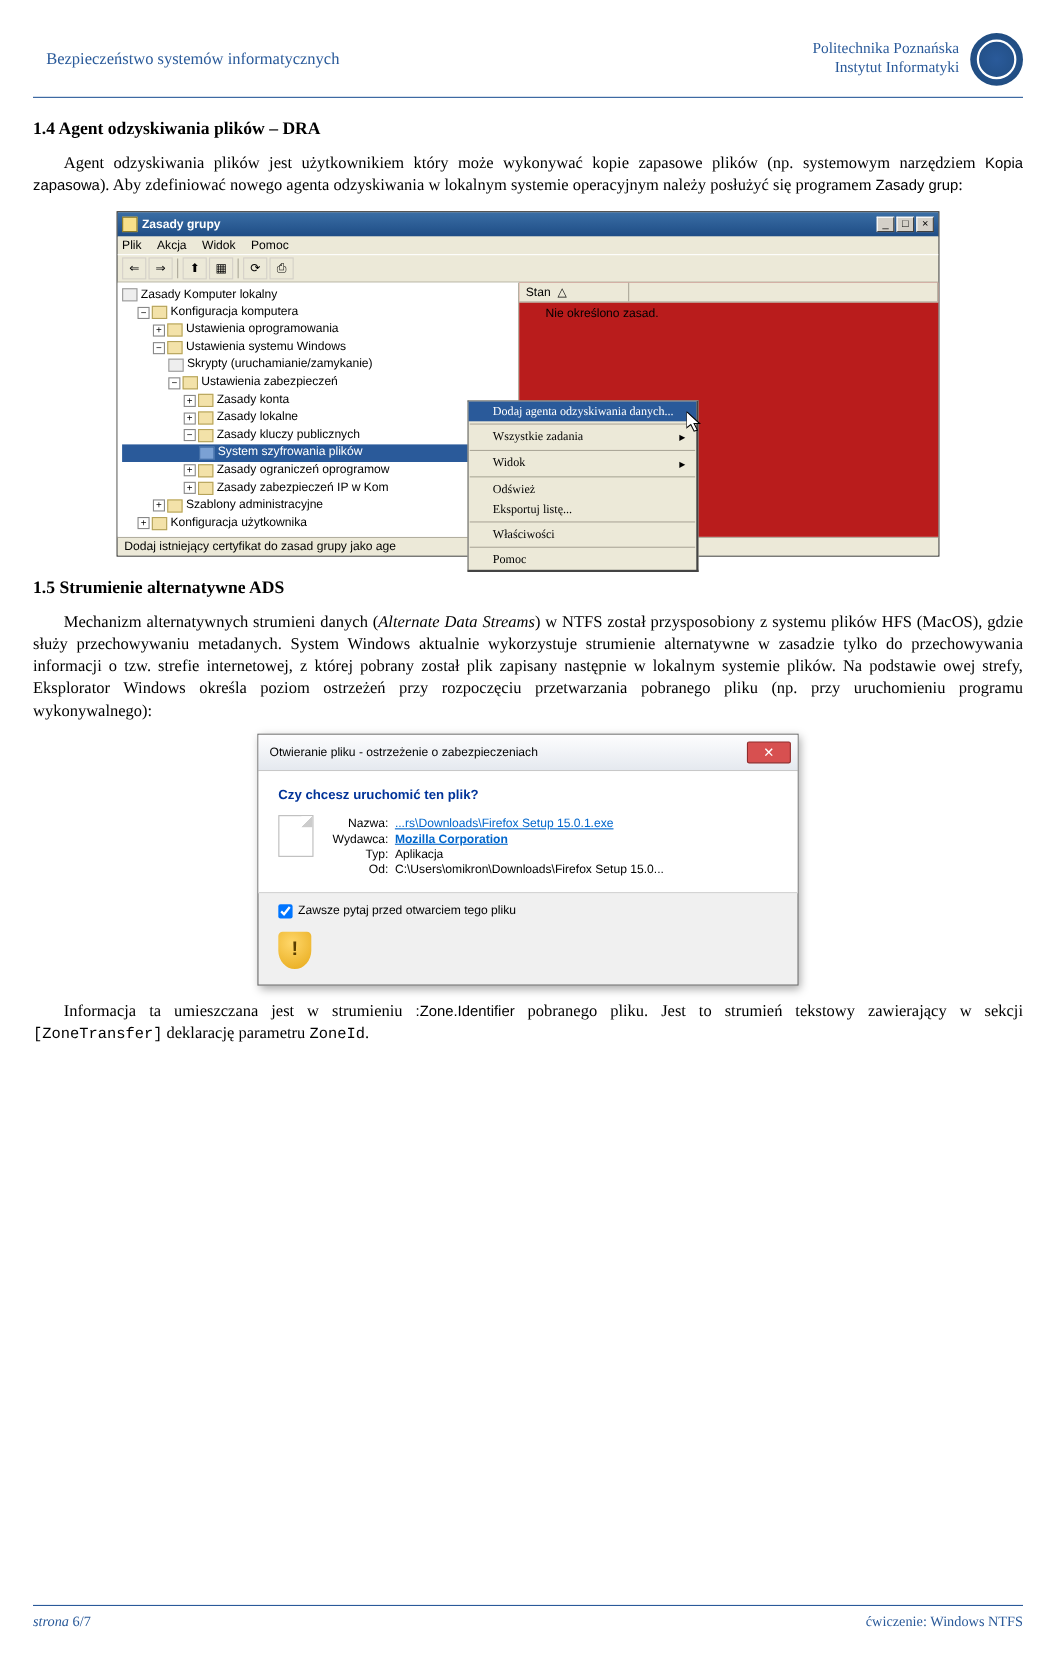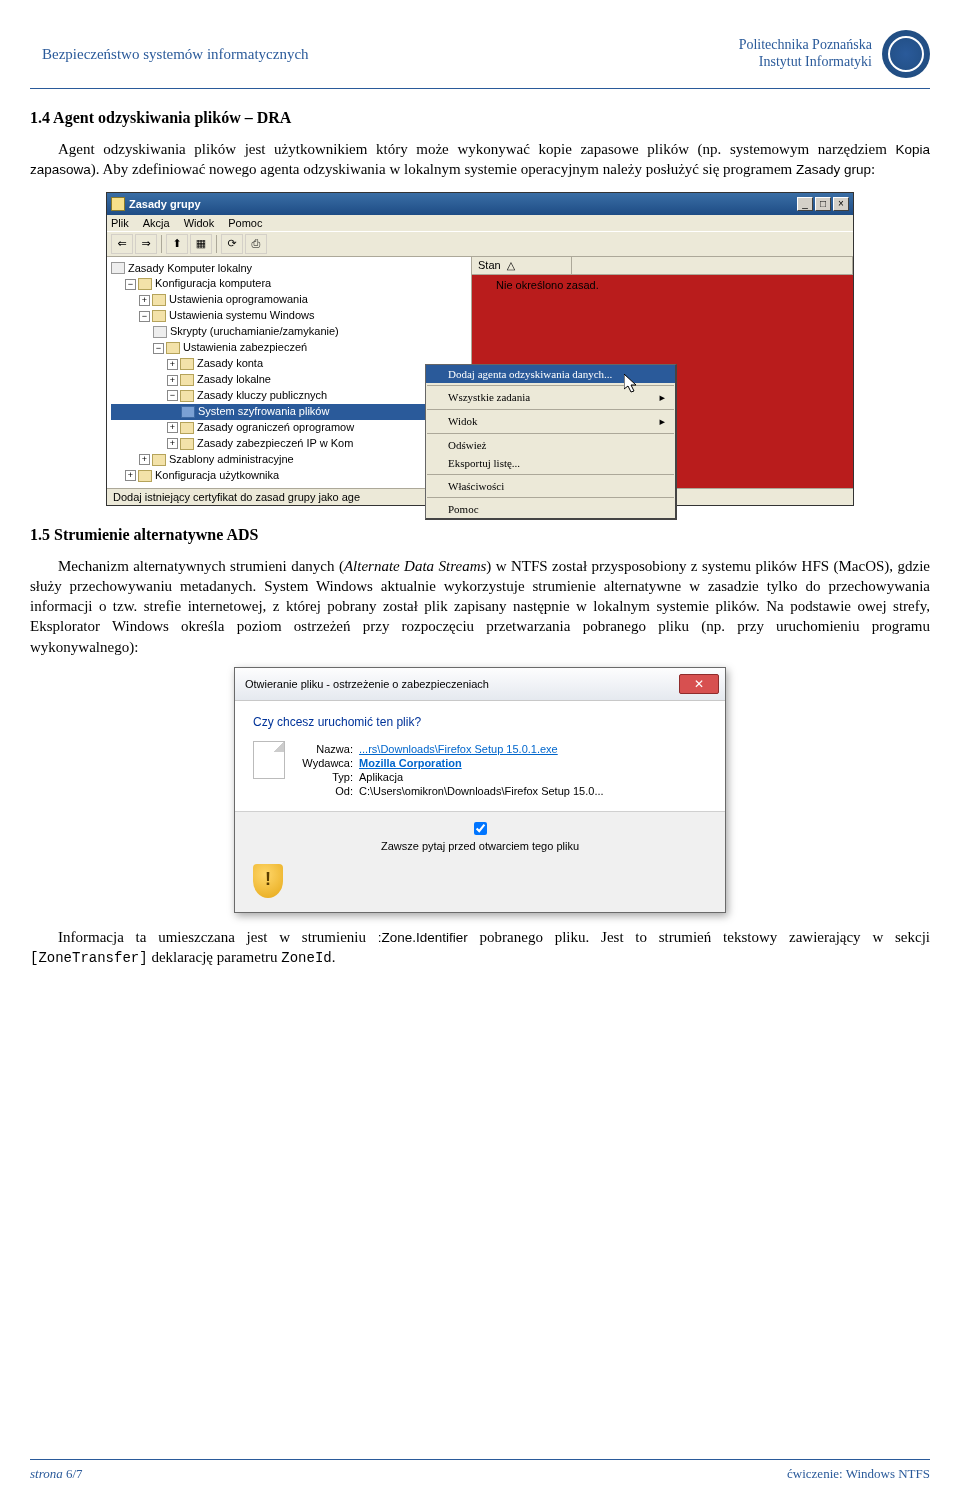--- a/index.html
+++ b/index.html
@@ -40,47 +40,47 @@
   .win1 .colhdr { display:flex; background:#ece9d8; border-bottom:1px solid #aca899;}
   .win1 .colhdr .col { padding:2px 6px; border-right:1px solid #aca899;}
   .win1 .rightrow { padding:3px 6px; display:flex; align-items:center; gap:4px;text-align:right;}
   .tree-row { display:flex; align-items:center; white-space:nowrap;}
   .tree-row .tw { display:inline-block; width:11px; height:11px; border:1px solid #888; font-size:9px; line-height:9px; text-align:center; margin-right:2px; background:#fff;}
   .tree-row .ico { width:14px; height:12px; display:inline-block; margin-right:3px; background:#f3e2a9; border:1px solid #b5a35a;}
   .tree-row .ico.scroll { background:#eee; border-color:#999;}
   .tree-row .ico.sel { background:#7ba1d4; border-color:#3e6aa3;}
   .tree-row.sel { background:#2a5a9a; color:#fff;}
   .ind1 { padding-left:14px;} .ind2{padding-left:28px;} .ind3{padding-left:42px;} .ind4{padding-left:56px;} .ind5{padding-left:70px;}
-  .ctxmenu { position:absolute; background:#ece9d8; border:1px solid #666; border-right:2px solid #444; border-bottom:2px solid #444; font-size:11px; width:252px;}
+  .ctxmenu { position:absolute; background:#ece9d8; border:1px solid #666; border-right:2px solid #444; border-bottom:2px solid #444; font-size:11px; width:210px;}
   .ctxmenu .mi { padding:3px 10px 3px 22px; display:flex; justify-content:space-between; align-items:center;}
   .ctxmenu .mi.sel { background:#2a5a9a; color:#fff;}
   .ctxmenu .sep { border-top:1px solid #aca899; margin:2px 1px;}
   .cursor { position:absolute; width:0; height:0;}
   .cursor svg { position:absolute;}
   .win1-wrap { position:relative;}
   .status { background:#ece9d8; border-top:1px solid #aca899; padding:2px 6px;}
 
   
   .dlg-wrap { display:flex; justify-content:center; margin:10px 0 14px 0;}
   .dlg { width:492px; font-family: "Segoe UI", Tahoma, Arial, sans-serif; font-size:11px; border:1px solid #6a6a6a; background:#f0f0f0; box-shadow: 2px 3px 8px rgba(0,0,0,0.35);}
   .dlg .titlebar2 { background:linear-gradient(#fdfdfe,#e5e9ef); padding:6px 6px 6px 10px; display:flex; justify-content:space-between; align-items:center; border-bottom:1px solid #c8c8c8;}
   .dlg .closebtn { width:40px; height:20px; background:#d75050; border:1px solid #8f2c2c; border-radius:2px; color:#fff; text-align:center; line-height:18px; font-size:12px;}
   .dlg .content { padding:14px 18px 12px 18px; background:#fff; border-bottom:1px solid #d0d0d0;}
-  .dlg .q { font-weight:normal; color:#003399; font-size:12px; margin-bottom:12px;}
+  .dlg .q { font-weight:bold; color:#003399; font-size:12px; margin-bottom:12px;}
   .dlg .row { display:flex; margin:2px 0; align-items:flex-start;}
   .dlg .row .lbl { width:62px; text-align:right; padding-right:6px;}
   .dlg .row .val { flex:1;}
   .dlg .row .link { color:#0066cc; text-decoration:underline;}
   .dlg .fileico { width:32px; height:38px; border:1px solid #bbb; background:#fff; margin-right:12px; position:relative;}
   .dlg .fileico::after { content:""; position:absolute; top:0; right:0; width:10px; height:10px; background:linear-gradient(135deg,#fff 50%,#ccc 50%);}
   .dlg .info-row { display:flex;}
   .dlg .btnrow { display:flex; justify-content:flex-end; gap:8px; margin-top:14px;}
   .dlg .wbtn { padding:3px 18px; background:linear-gradient(#fdfdfd,#e6e6e6); border:1px solid #8a8a8a; border-radius:3px; font-size:11px;}
   .dlg .lower { padding:10px 18px 14px 18px;}
-  .dlg .chk { display:flex; align-items:center; gap:5px; margin-bottom:12px;flex-direction:column;}
+  .dlg .chk { display:flex; align-items:center; gap:5px; margin-bottom:12px;}
   .dlg .chk input { width:13px; height:13px;}
   .dlg .warn { display:flex; gap:10px; align-items:flex-start; font-size:10.5px; color:#444; line-height:1.3;}
   .dlg .shield { width:30px; height:34px; background:radial-gradient(circle at 40% 30%, #ffd76a, #e6a817); border-radius:4px 4px 50% 50%; position:relative; flex-shrink:0;}
   .dlg .shield::after { content:"!"; position:absolute; left:0; right:0; text-align:center; top:4px; font-weight:bold; font-size:18px; color:#5a3e00;}
 
   .footer { position:absolute; bottom:28px; left:30px; right:30px; border-top:1px solid #2a5a9a; display:flex; justify-content:space-between; padding-top:6px; font-size:13px; color:#2a5a9a;}
 </style>
 </head>
 <body>
 

